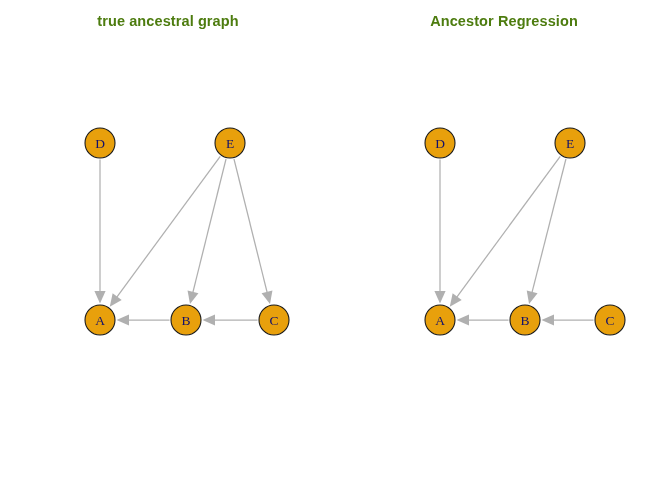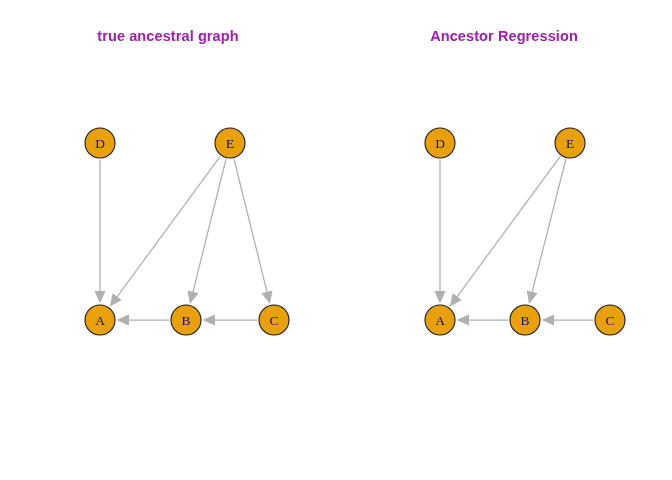--- a/index.html
+++ b/index.html
@@ -18,28 +18,28 @@
     position: absolute;
     top: 0;
     width: 336px;
     height: 480px;
   }
   #panel-left  { left: 0; }
   #panel-right { left: 336px; }
 
   .panel-title {
     position: absolute;
-    top: 28px;
+    top: 13px;
     left: 0;
     width: 336px;
     text-align: center;
     font-family: "Liberation Sans", sans-serif;
     font-size: 14.5px;
     font-weight: bold;
-    color: #a21caf;
+    color: #4d7c0f;
     letter-spacing: 0.1px;
     white-space: nowrap;
   }
 
   .graph-svg {
     position: absolute;
     top: 0;
     left: 0;
     width: 336px;
     height: 480px;

